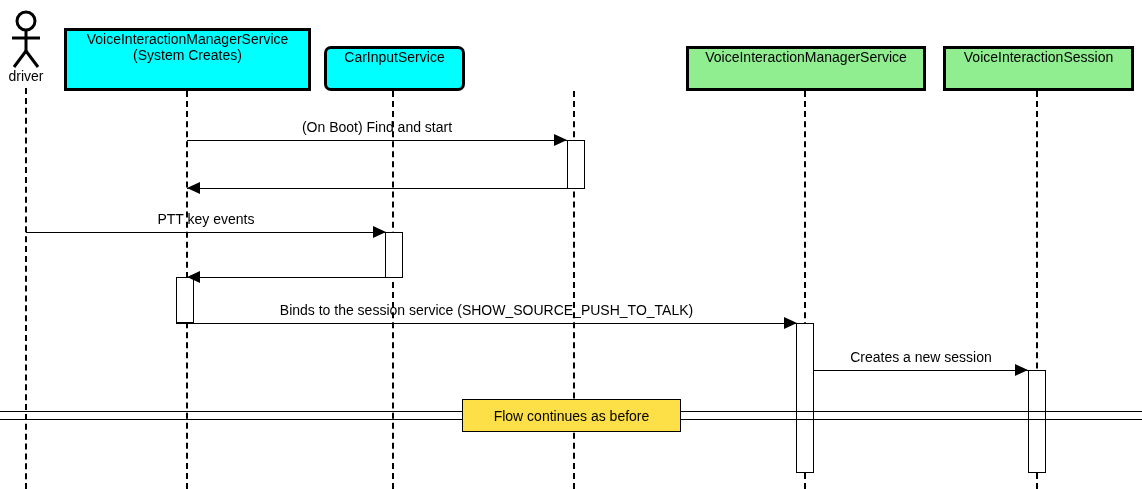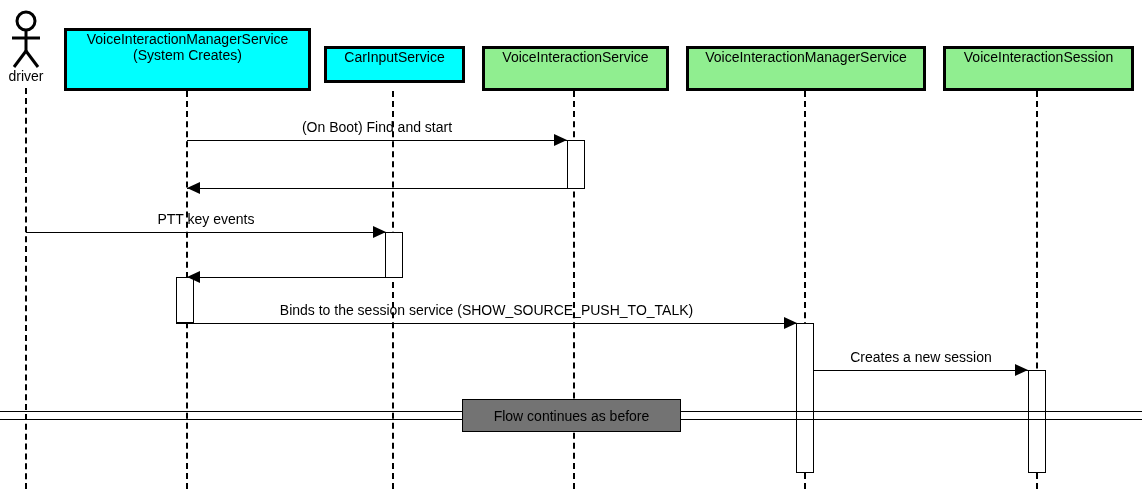--- a/index.html
+++ b/index.html
@@ -26,47 +26,44 @@
 
   
   .msgline{position:absolute;height:0;border-top:1.5px solid #000;}
   .arrowhead{position:absolute;width:0;height:0;}
   .arrowhead.right{border-top:6px solid transparent;border-bottom:6px solid transparent;border-left:13px solid #000;}
   .arrowhead.left{border-top:6px solid transparent;border-bottom:6px solid transparent;border-right:13px solid #000;}
   .msglabel{position:absolute;font-size:14px;color:#000;white-space:nowrap;text-align:center;}
 
   
   .divline{position:absolute;height:0;border-top:1.5px solid #000;left:0;width:1142px;}
-  .divbox{position:absolute;box-sizing:border-box;background:#737373;border:1.5px solid #000;
+  .divbox{position:absolute;box-sizing:border-box;background:#fde047;border:1.5px solid #000;
           display:flex;align-items:center;justify-content:center;font-size:14px;color:#000;white-space:nowrap;}
 </style>
 </head>
 <body>
 
 <div id="canvas">
     <div class="actor" style="left: 8px; top: 10px; width: 36px; height: 60px;"><svg width="36" height="60" viewBox="0 0 36 60">
         <circle cx="18" cy="11" r="9" fill="#fff" stroke="#000" stroke-width="3"></circle>
         <line x1="18" y1="20" x2="18" y2="41" stroke="#000" stroke-width="3"></line>
         <line x1="4" y1="28" x2="32" y2="28" stroke="#000" stroke-width="3"></line>
         <line x1="18" y1="41" x2="6" y2="57" stroke="#000" stroke-width="3"></line>
         <line x1="18" y1="41" x2="30" y2="57" stroke="#000" stroke-width="3"></line>
       </svg></div>
     <div class="actor-label" style="left: -14px; top: 68px; width: 80px;">driver</div>
     <div class="lifeline" style="left: 25px; top: 88px; height: 401px;"></div>
     <div class="pbox cyan" style="left: 64px; top: 28px; width: 247px; height: 63px;">
       <span class="ptxt"><span>VoiceInteractionManagerService</span><br><span>(System Creates)</span></span>
     </div>
     <div class="lifeline" style="left: 186px; top: 91px; height: 398px;"></div>
-    <div class="pbox cyan" style="left: 324px; top: 46px; width: 141px; height: 37px;">
+    <div class="pbox cyan" style="left: 324px; top: 46px; width: 141px; height: 45px; border-radius: 7px;">
       <span class="ptxt">CarInputService</span>
     </div>
     <div class="lifeline" style="left: 392px; top: 91px; height: 398px;"></div>
-    <div class="pbox green" style="left: 482px; top: 46px; width: 187px; height: 45px;">
-      <span class="ptxt">VoiceInteractionService</span>
-    </div>
     <div class="lifeline" style="left: 573px; top: 91px; height: 398px;"></div>
     <div class="pbox green" style="left: 686px; top: 46px; width: 240px; height: 45px;">
       <span class="ptxt">VoiceInteractionManagerService</span>
     </div>
     <div class="lifeline" style="left: 804px; top: 91px; height: 398px;"></div>
     <div class="pbox green" style="left: 943px; top: 46px; width: 191px; height: 45px;">
       <span class="ptxt">VoiceInteractionSession</span>
     </div>
     <div class="lifeline" style="left: 1036px; top: 91px; height: 398px;"></div>
     <div class="activation" style="left: 567px; top: 140px; width: 18px; height: 49px;"></div>

